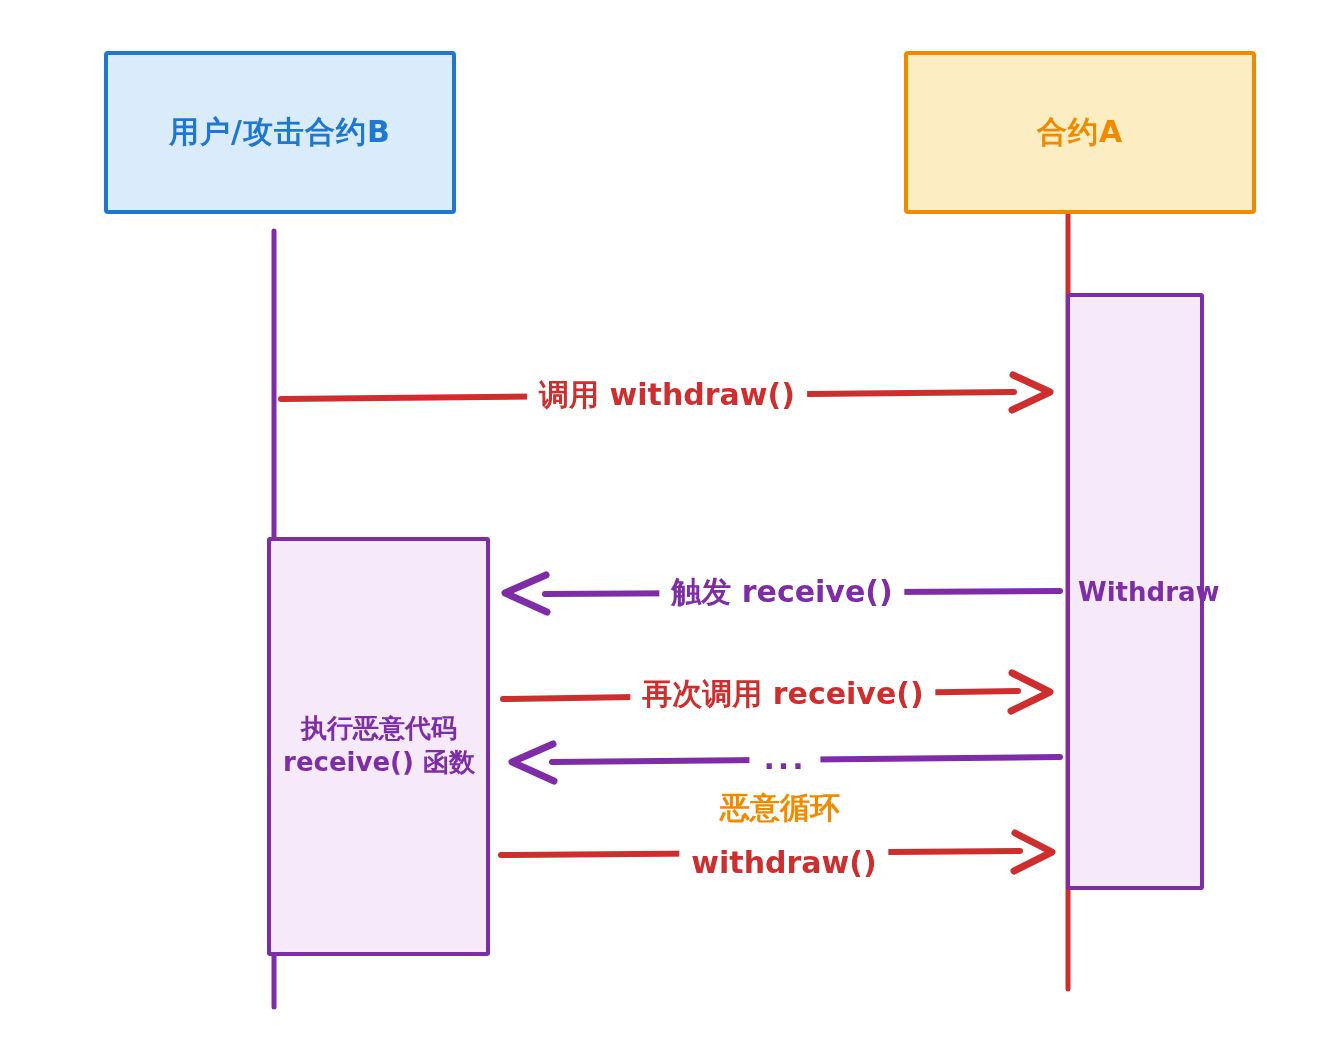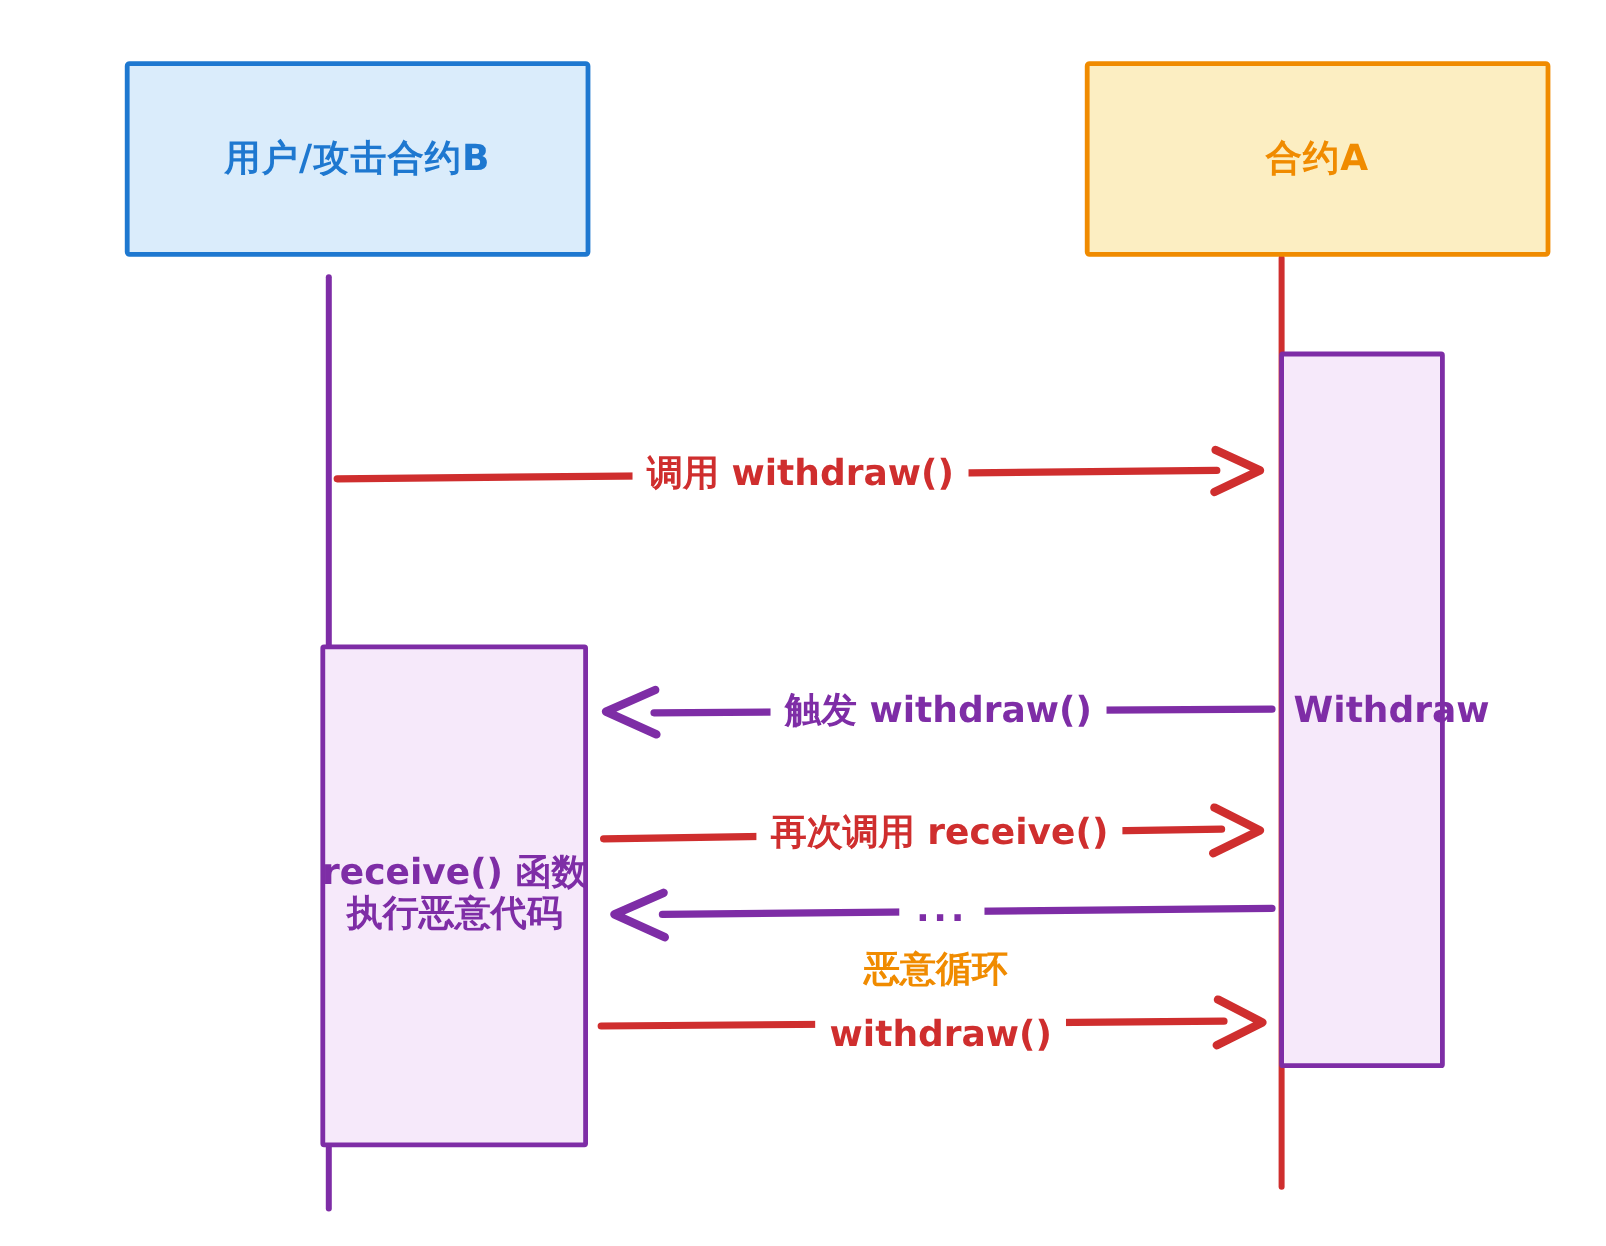--- a/index.html
+++ b/index.html
@@ -18,21 +18,21 @@
   .layer{position:absolute;left:0;top:0;width:1338px;height:1038px;}
   .lifelines{z-index:1;}
   .arrows{z-index:3;}
   .stroke-red{stroke:var(--red);}
   .stroke-purple{stroke:var(--purple);}
   .shaft{fill:none;stroke-width:6;stroke-linecap:round;}
   .head{fill:none;stroke-width:7;stroke-linecap:round;stroke-linejoin:round;}
   .lifeline{fill:none;stroke-width:5;stroke-linecap:round;}
 
   .actor-box{
-    position:absolute;z-index:2;width:388px;height:163px;
+    position:absolute;z-index:2;width:352px;height:163px;
     display:flex;align-items:center;justify-content:center;
     border-radius:4px;box-sizing:border-box;
     font-size:30px;font-weight:700;letter-spacing:1px;
   }
   .actor-attacker{left:104px;top:51px;border:4px solid var(--blue);background:var(--blue-fill);color:var(--blue);}
   .actor-contract{left:904px;top:51px;border:4px solid var(--orange);background:var(--yellow-fill);color:var(--orange);align-items:center;}
 
   .activation{
     position:absolute;z-index:2;box-sizing:border-box;
     border:4px solid var(--purple);background:var(--purple-fill);border-radius:3px;
@@ -45,21 +45,21 @@
     white-space:nowrap;background:var(--background);
     padding:2px 12px;font-size:30px;font-weight:700;
   }
   .msg-red{color:var(--red);}
   .msg-purple{color:var(--purple);}
   .msg-orange{color:var(--orange);background:transparent;}
   .ellipsis-label{font-size:30px;letter-spacing:3px;padding:0 14px;}
 
   .act-label{
     position:absolute;z-index:4;color:var(--purple);
-    font-size:30px;font-weight:700;white-space:nowrap;
+    font-size:26px;font-weight:700;white-space:nowrap;
   }
   .act-label-withdraw{left:1078px;top:592px;transform:translateY(-50%);}
   .act-label-receive{
     left:379px;top:745px;transform:translate(-50%,-50%);
     text-align:center;line-height:34px;white-space:nowrap;
   }
 </style>
 </head>
 <body>
 
@@ -95,23 +95,23 @@
     <path class="shaft stroke-purple" d="M1060 757 C 880 760, 700 762, 552 762"></path>
     <path class="head stroke-purple" d="M553 744 L512 762 L554 781"></path>
   </g>
   <g>
     <path class="shaft stroke-red" d="M501 855 C 680 853, 850 852, 1020 851"></path>
     <path class="head stroke-red" d="M1015 833 L1052 852 L1014 871"></path>
   </g>
 </svg>
 
 <div class="msg-label msg-red" style="left:667px;top:395px">调用 withdraw()</div>
-<div class="msg-label msg-purple" style="left:782px;top:592px">触发 withdraw()</div>
+<div class="msg-label msg-purple" style="left:782px;top:592px">触发 receive()</div>
 <div class="msg-label msg-red" style="left:783px;top:694px">再次调用 receive()</div>
 <div class="msg-label msg-purple ellipsis-label" style="left:785px;top:758px">...</div>
 <div class="msg-label msg-orange" style="left:780px;top:808px">恶意循环</div>
 <div class="msg-label msg-red" style="left:784px;top:862px">withdraw()</div>
 
 <div class="act-label act-label-withdraw">Withdraw</div>
 <div class="act-label act-label-receive">
+  <div>执行恶意代码</div>
   <div>receive() 函数</div>
-  <div>执行恶意代码</div>
 </div>
 
 </body></html>

